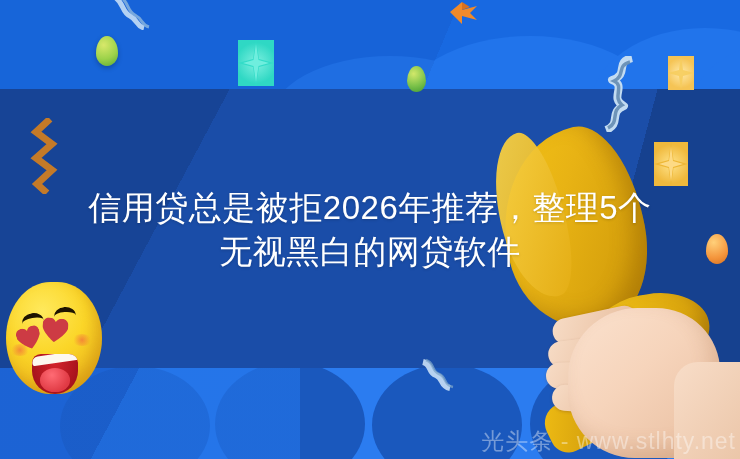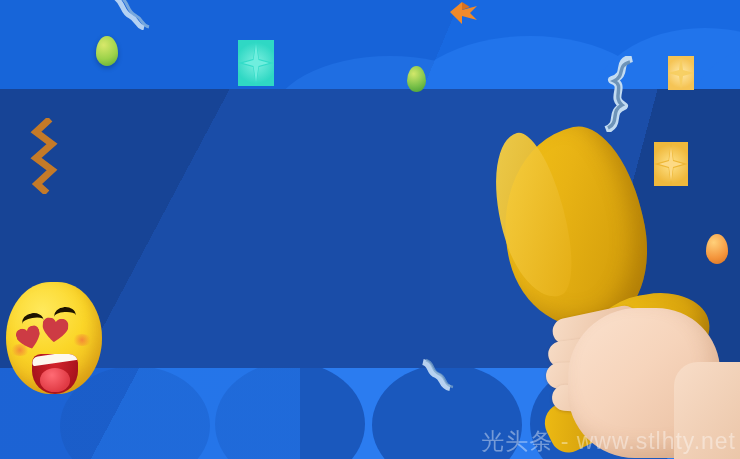--- a/index.html
+++ b/index.html
@@ -269,16 +269,18 @@
 
   <div class="hand">
     <div class="finger f1"></div>
     <div class="finger f2"></div>
     <div class="finger f3"></div>
     <div class="finger f4"></div>
     <div class="palm"></div>
     <div class="wrist"></div>
   </div>
 
+  <div class="title">信用贷总是被拒2026年推荐，整理5个
+无视黑白的网贷软件</div>
 
   <div class="watermark">光头条 - www.stlhty.net</div>
 
 </div>
 
 </body></html>

